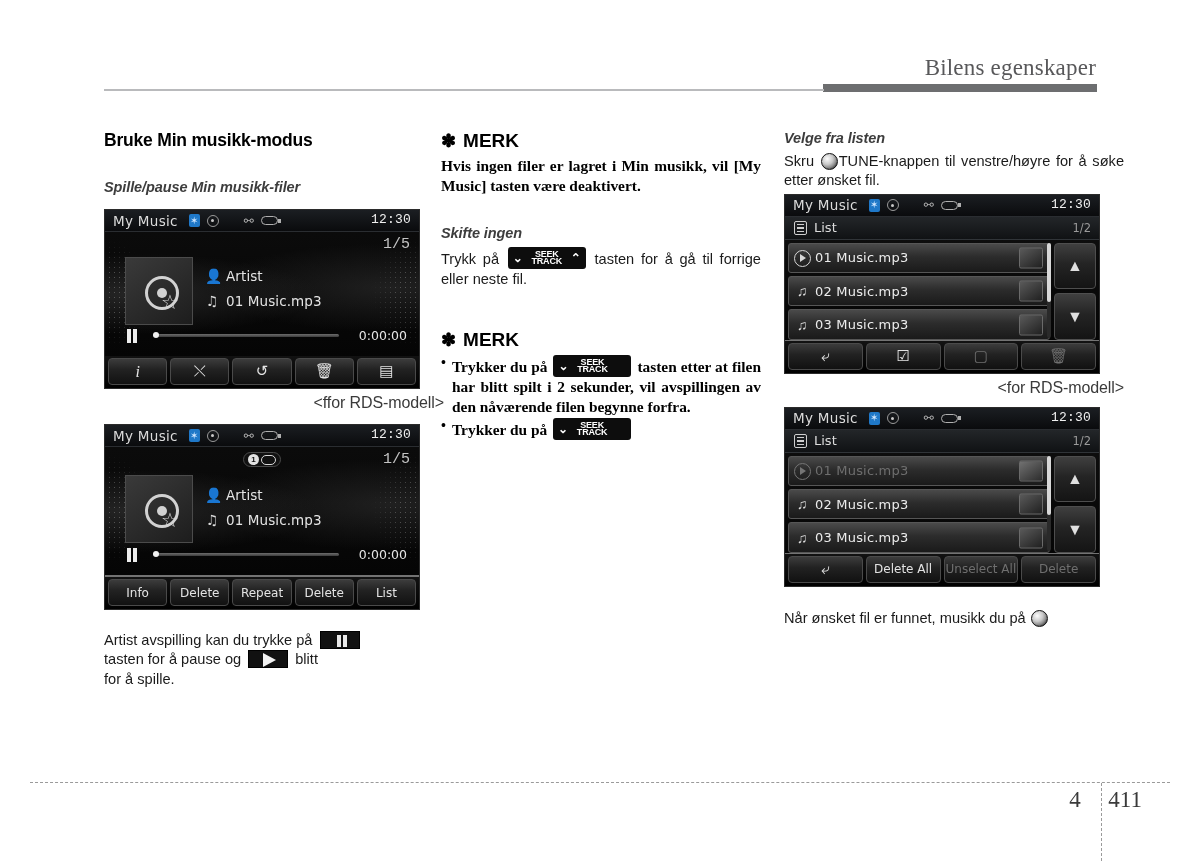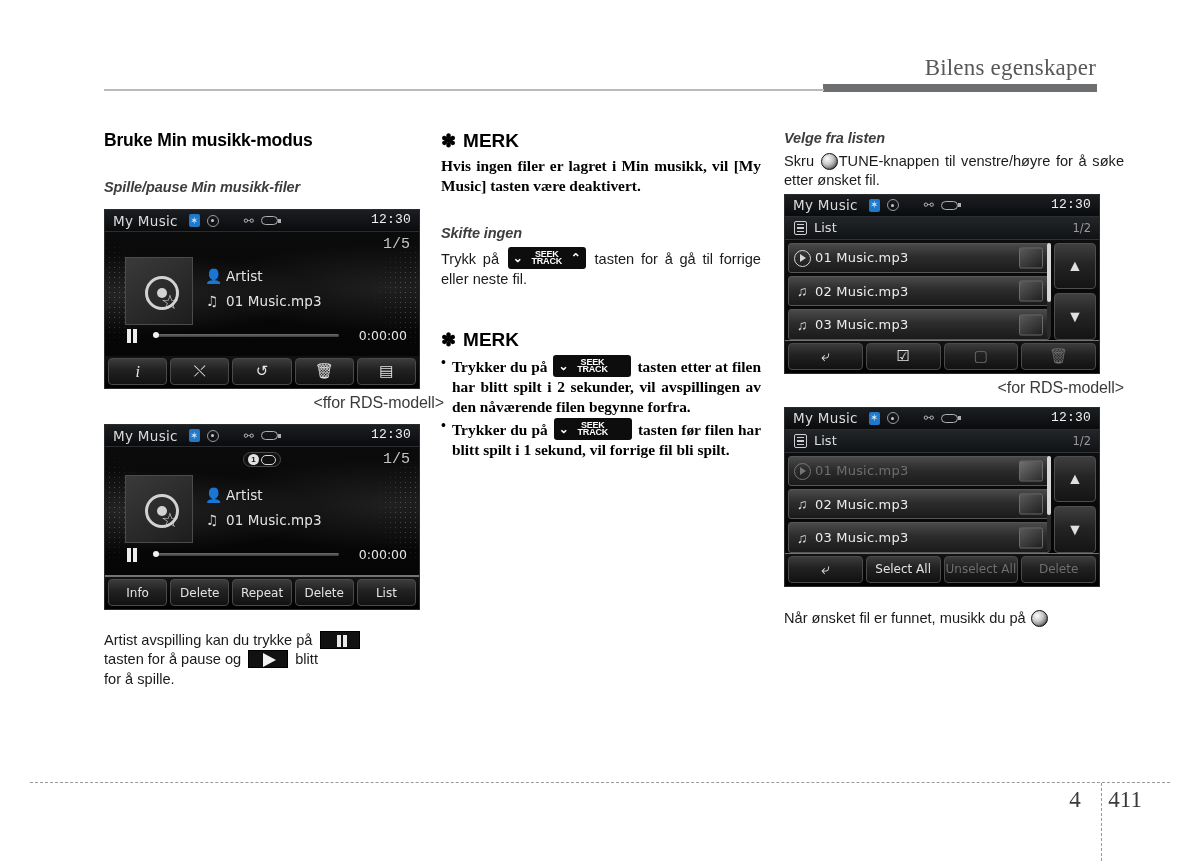--- a/index.html
+++ b/index.html
@@ -515,21 +515,20 @@
           </span>
           <span>tasten etter at filen har blitt spilt i 2 sekunder, vil avspillingen av den nåværende filen begynne forfra.</span>
         </li>
         <li>
           <span>Trykker du på</span>
           <span class="key-seek">
             <span class="chev chev-l">⌄</span>
             <span class="ln ln1">SEEK</span>
             <span class="ln ln2">TRACK</span>
           </span>
-          <span>tasten før filen har blitt spilt i 1 sekund, vil forrige fil bli spilt.</span>
         </li>
       </ul>
     </div>
   </div>
 
   <div class="col col-3">
     <h3 class="sub tight">Velge fra listen</h3>
     <p class="body" style="margin-bottom:3px">
       <span>Skru</span>
       <span class="knob"></span><span>TUNE-knappen til venstre/høyre for å søke etter ønsket fil.</span>
@@ -641,21 +640,21 @@
           </div>
         <div class="scrollcol">
           <div class="arr">▲</div>
           <div class="arr">▼</div>
         </div>
       </div>
       <div class="btnrow">
         <div class="b">
             <span class="gly">⤶</span>
           </div>
-        <div class="b">Select All</div>
+        <div class="b">Delete All</div>
         <div class="b dim">Unselect All</div>
         <div class="b dim">Delete</div>
       </div>
     </div>
 
     <p class="body" style="margin-top:22px">
       <span>Når ønsket fil er funnet, musikk du på</span>
       <span class="knob"></span><br>
     </p>
   </div>

